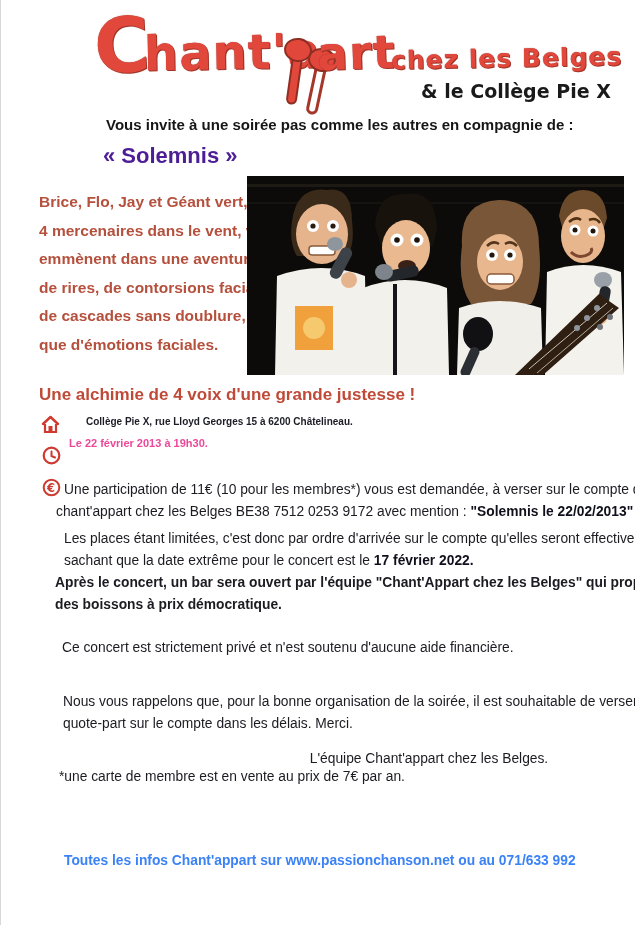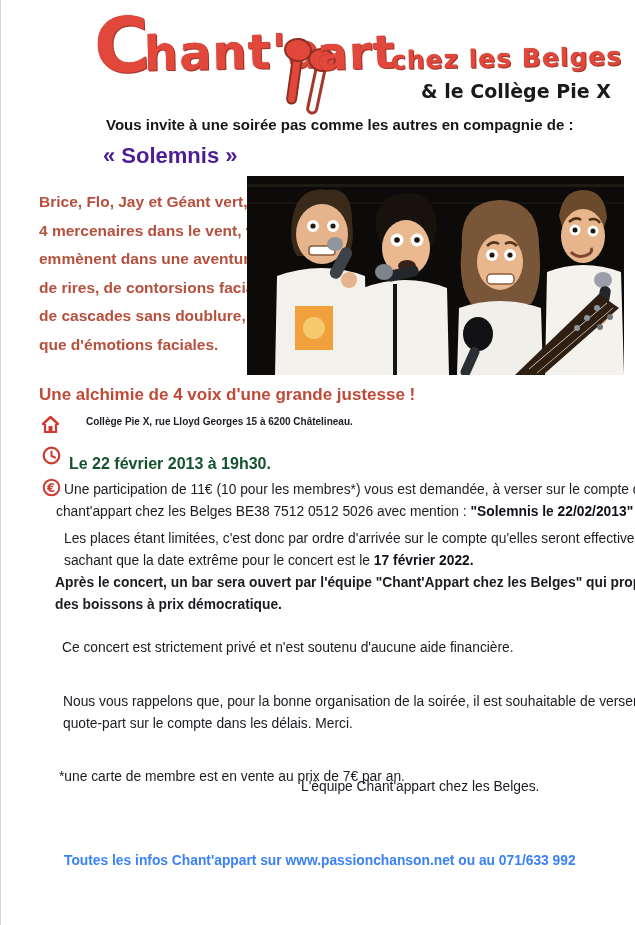--- a/index.html
+++ b/index.html
@@ -34,34 +34,34 @@
   #band-photo{left:246px;top:176px;width:377px;height:199px;}
 
   
   #highlight-line{left:38px;top:385px;font-size:17px;font-weight:bold;color:#c04a38;}
 
   
   .detail-icon{width:19px;height:19px;}
   #venue-icon{left:40px;top:415px;}
   #venue-text{left:72px;top:416px;font-size:10px;font-weight:bold;color:#1c1c26;margin-left:13px;}
   #time-icon{left:41px;top:446px;}
-  #time-text{left:68px;top:455px;font-size:16px;font-weight:bold;color:#14532d;}
+  #time-text{left:68px;top:437px;font-size:11px;font-weight:bold;color:#ec4899;}
   #price-icon{left:41px;top:478px;}
   #price-text{left:63px;top:479px;font-size:13.8px;line-height:22px;color:#17171f;width:540px;}
   #price-line2{margin-left:-8px;}
   .b{font-weight:bold;color:#10101c;}
 
   
   .para{font-size:13.8px;line-height:22px;color:#1b1b22;white-space:nowrap;}
   #places-para{left:63px;top:528px;}
   #bar-para{left:54px;top:572px;font-weight:bold;color:#0e0e16;line-height:21px;}
   #private-para{left:61px;top:637px;}
   #reminder-para{left:62px;top:691px;}
   #membership-note{left:58px;top:766px;}
-  #signature{left:300px;top:776px;width:256px;text-align:left;}
+  #signature{left:300px;top:748px;width:256px;text-align:center;}
   #footer-line{left:63px;top:850px;font-weight:bold;color:#3b82f6;}
 </style>
 </head>
 <body>
 
 <div id="page">
 
   <div class="abs brand" id="brand-c">C</div>
   <div class="abs brand" id="brand-part1">hant'a</div>
   <div class="abs" id="brand-notes">
@@ -187,21 +187,21 @@
   <div class="abs" id="time-text">Le 22 février 2013 à 19h30.</div>
 
   <div class="abs detail-icon" id="price-icon">
     <svg width="19" height="19" viewBox="0 0 19 19">
       <circle cx="9.5" cy="9.5" r="7.8" fill="none" stroke="#cf3a30" stroke-width="2"></circle>
       <text x="5" y="13.6" font-size="11.5" font-weight="bold" fill="#cf3a30" font-family="DejaVu Sans">€</text>
     </svg>
   </div>
   <div class="abs" id="price-text">
     <div class="para">Une participation de 11€ (10 pour les membres*) vous est demandée, à verser sur le compte de l'asbl</div>
-    <div class="para" id="price-line2"><span>chant'appart chez les Belges BE38 7512 0512 5026 avec mention :  </span><span class="b">"Solemnis le 22/02/2013"</span></div>
+    <div class="para" id="price-line2"><span>chant'appart chez les Belges BE38 7512 0253 9172 avec mention :  </span><span class="b">"Solemnis le 22/02/2013"</span></div>
   </div>
 
   <div class="abs" id="places-para">
     <div class="para">Les places étant limitées, c'est donc par ordre d'arrivée sur le compte qu'elles seront effectives, en</div>
     <div class="para"><span>sachant que la date extrême pour le concert est le  </span><span class="b">17 février 2022.</span></div>
   </div>
 
   <div class="abs" id="bar-para">
     <div class="para" style="font-weight:bold;">Après le concert, un bar sera ouvert par l'équipe "Chant'Appart chez les Belges" qui proposera</div>
     <div class="para" style="font-weight:bold;">des boissons à prix démocratique.</div>

